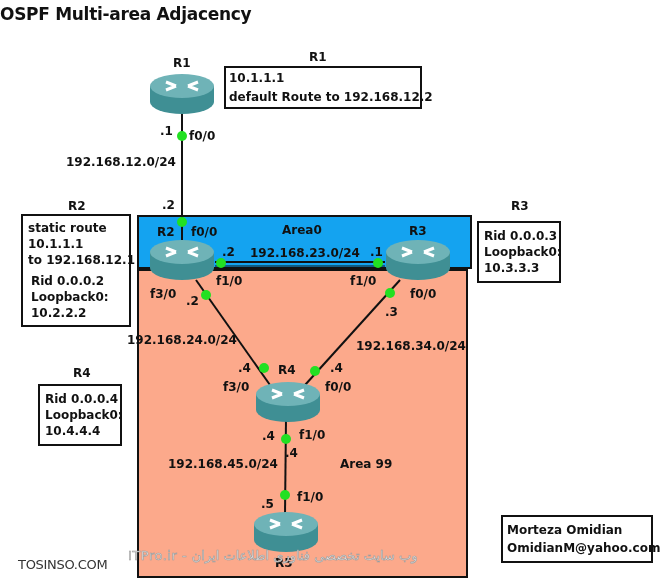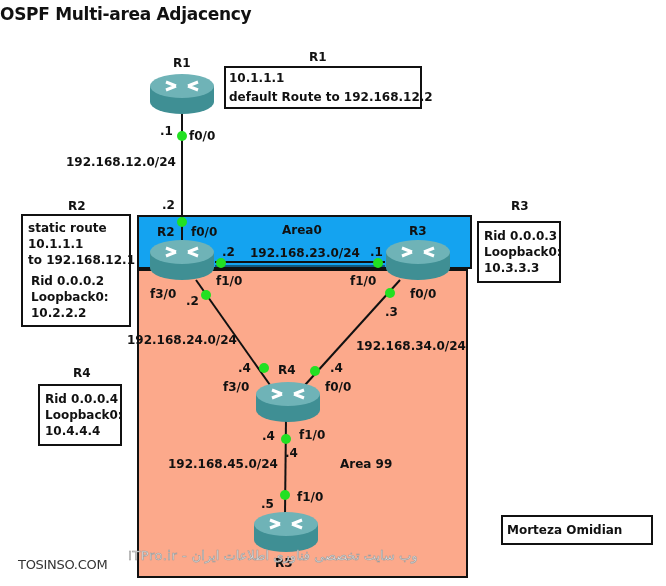--- a/index.html
+++ b/index.html
@@ -135,16 +135,17 @@
 
 <div class="abs lbl" style="left:73px;top:366px">R4</div>
 <div class="abs box" style="left:38px;top:384px;width:70px;padding:5px 5px">
   <div>Rid 0.0.0.4</div>
   <div>Loopback0:</div>
   <div>10.4.4.4</div>
 </div>
 
 <div class="abs box" style="left:501px;top:515px;width:140px;padding:4px 4px;line-height:18px">
   <div>Morteza Omidian</div>
+  <div>OmidianM@yahoo.com</div>
 </div>
 
 <div class="abs wm-left" style="left:18px;top:557px">TOSINSO.COM</div>
 <div class="abs watermark" style="left:128px;top:548px;font-size:13px;direction:ltr">ITPro.ir - وب سایت تخصصی فناوری اطلاعات ایران</div>
 
 </body></html>

